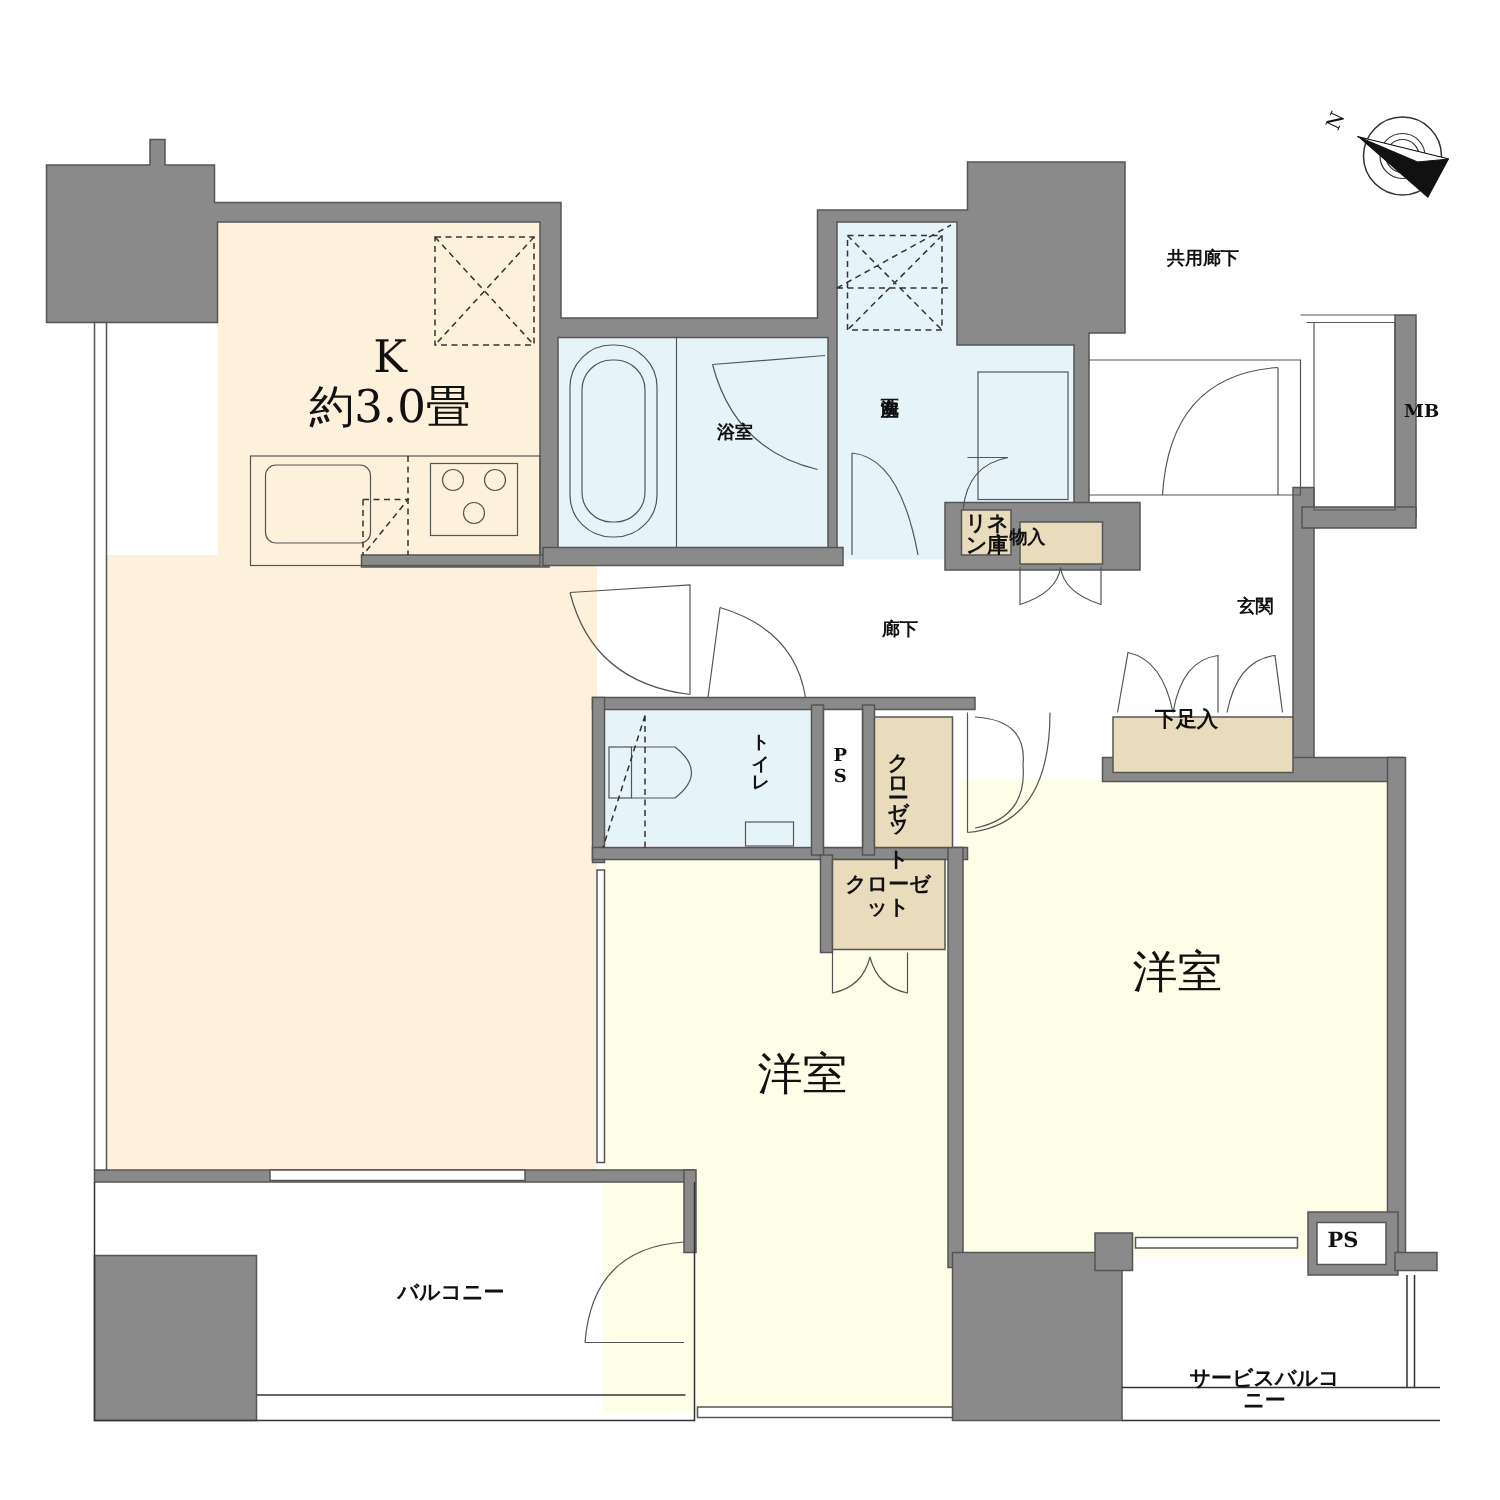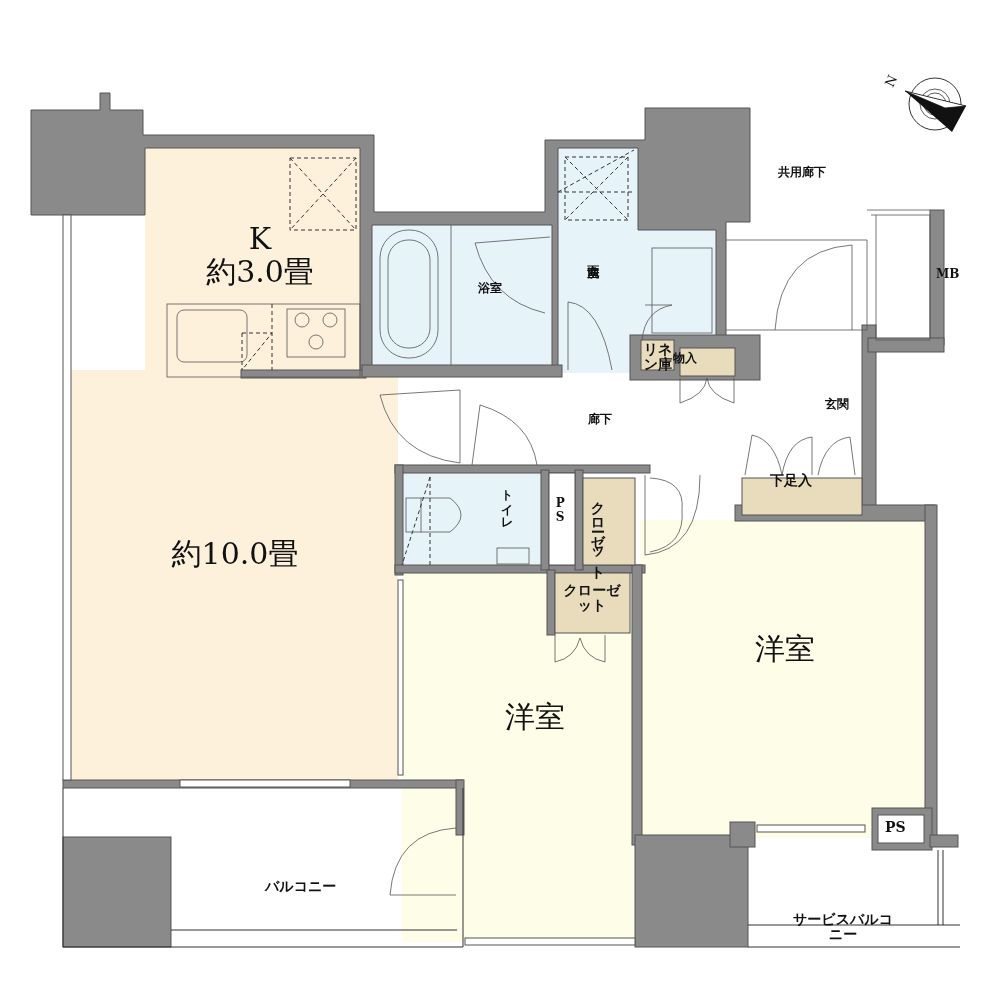--- a/index.html
+++ b/index.html
@@ -122,21 +122,20 @@
     <polygon points="905,91 966,106 952,132" fill="#111"></polygon>
     <polygon points="905,91 966,106 945,108" fill="#fff" stroke="#111" stroke-width="0.8"></polygon>
   </g>
 </svg>
 
 <div class="label lbl-big" style="left:195px;top:222px;width:130px;">
   <div>K</div>
   <div>約3.0畳</div>
 </div>
 <div class="label lbl-big" style="left:150px;top:537px;width:170px;">
-  <div>約10.0畳</div>
 </div>
 <div class="label lbl-big" style="left:465px;top:700px;width:140px;">
   <div>洋室</div>
 </div>
 <div class="label lbl-big" style="left:715px;top:632px;width:140px;">
   <div>洋室</div>
 </div>
 
 <div class="label lbl-mid" style="left:478px;top:282px;">浴室</div>
 <div class="label lbl-mid vert" style="left:586px;top:256px;">洗面室</div>
@@ -145,15 +144,15 @@
 <div class="label lbl-mid" style="left:825px;top:398px;">玄関</div>
 <div class="label lbl-sm" style="left:770px;top:460px;margin-top:13px;">下足入</div>
 <div class="label lbl-mid" style="left:673px;top:352px;">物入</div>
 <div class="label lbl-xs" style="left:642px;top:342px;width:32px;white-space:normal;">リネン庫</div>
 <div class="label lbl-sm vert" style="left:590px;top:492px;height:70px;">クローゼット</div>
 <div class="label lbl-sm" style="left:560px;top:583px;width:64px;white-space:normal;">クローゼット</div>
 <div class="label lbl-mid serif vert" style="left:553px;top:496px;">PS</div>
 <div class="label lbl-sm serif" style="left:885px;top:820px;">PS</div>
 <div class="label lbl-mid serif" style="left:936px;top:268px;">MB</div>
 <div class="label lbl-mid" style="left:778px;top:166px;">共用廊下</div>
-<div class="label lbl-sm" style="left:265px;top:855px;margin-top:24px;">バルコニー</div>
+<div class="label lbl-sm" style="left:265px;top:855px;">バルコニー</div>
 <div class="label lbl-sm" style="left:793px;top:912px;width:100px;white-space:normal;">サービスバルコニー</div>
 <div class="label serif" style="left:886px;top:74px;font-size:13px;transform:rotate(-65deg);">N</div>
 
 </body></html>

